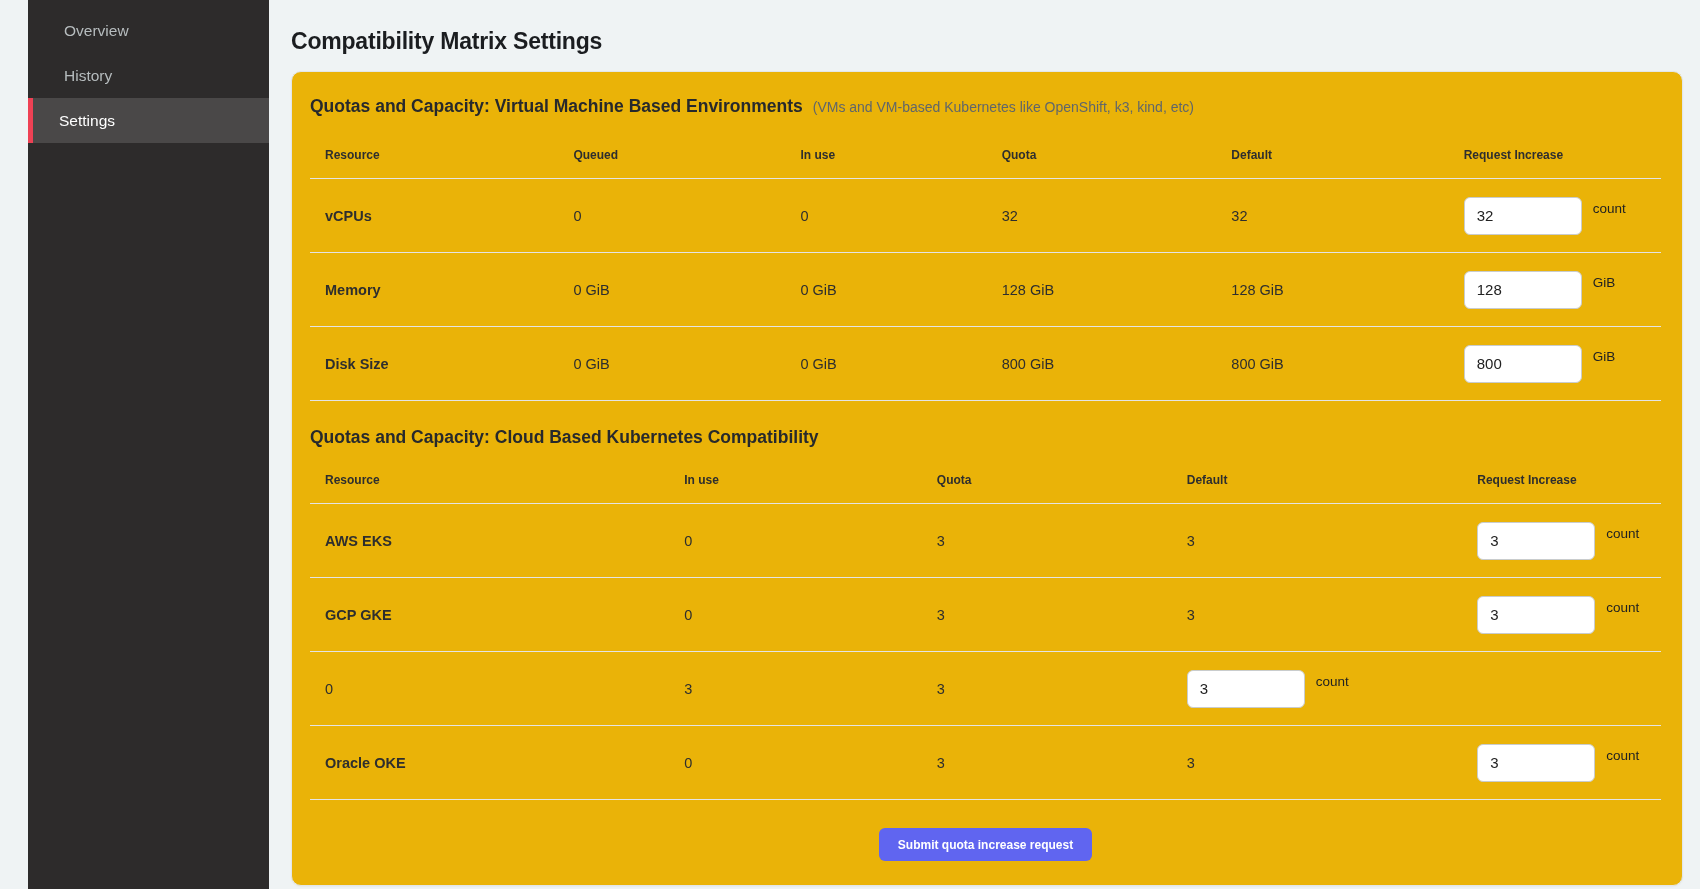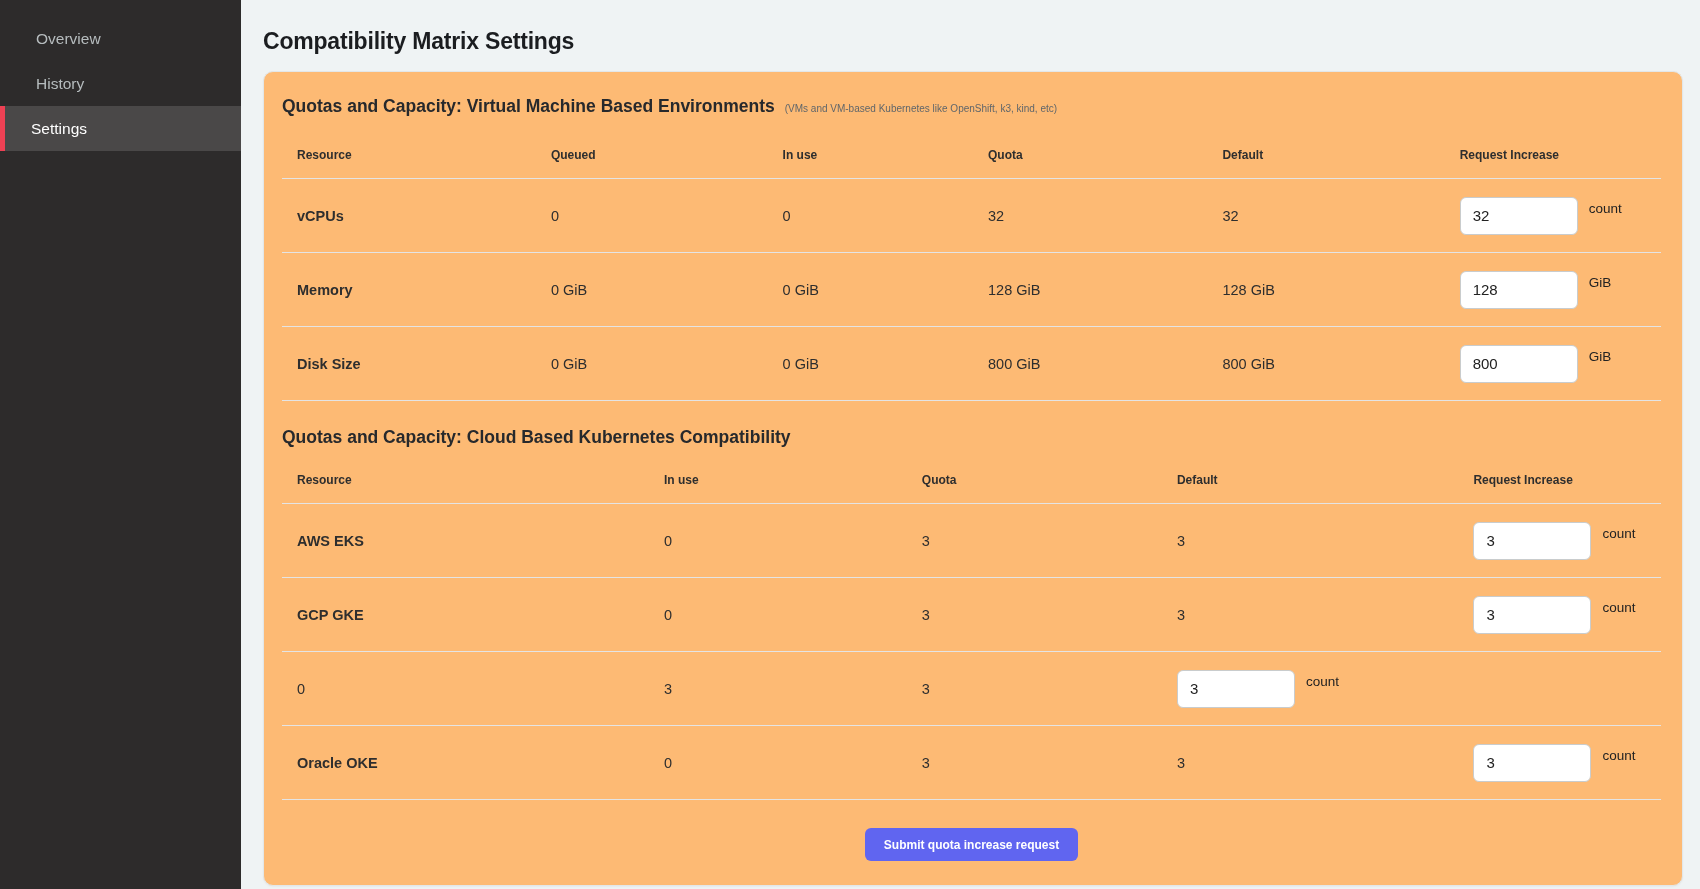--- a/index.html
+++ b/index.html
@@ -14,38 +14,38 @@
     --text-cell:#2e2e2e;
     --text-muted:#60666a;
     --sidebar-text:#b6bcbe;
   }
   *{box-sizing:border-box;margin:0;padding:0;}
   html,body{width:1700px;height:889px;overflow:hidden;}
   body{font-family:"Liberation Sans", sans-serif; background:var(--page-bg);}
   .app{display:flex;width:1700px;height:889px;}
 
   
-  .sidebar{width:241px;flex:0 0 241px;background:var(--sidebar-bg);padding-top:16px;height:100%;}
+  .sidebar{width:241px;flex:0 0 241px;background:var(--sidebar-bg);padding-top:8px;height:100%;margin-left:28px;}
   .side-item{height:45px;display:flex;align-items:center;padding-left:31px;
     font-size:15.5px;color:var(--sidebar-text);cursor:pointer;border-left:5px solid transparent;}
   .side-item.active{background:var(--sidebar-active-bg);color:#ffffff;
     border-left:5px solid var(--accent-red);padding-left:26px;}
 
   
   .main{flex:1;padding:24px 17px 16px 22px;}
   .page-title{font-size:23px;font-weight:700;color:var(--text-dark);
     letter-spacing:-0.2px;margin:4px 0 16px 0;}
 
-  .card{background:#fdba74;border:1px solid var(--card-border);border-radius:10px;
+  .card{background:#eab308;border:1px solid var(--card-border);border-radius:10px;
     box-shadow:0 1px 2px rgba(0,0,0,.04);padding:24px 21px 24px 18px;}
 
   .sec-head{display:flex;align-items:baseline;gap:10px;}
   section.later .sec-head{margin-top:26px;}
   .sec-title{font-size:17.5px;font-weight:700;color:#27292c;}
-  .sec-sub{font-size:10px;color:var(--text-muted);}
+  .sec-sub{font-size:14px;color:var(--text-muted);}
 
   .tbl{margin-top:14px;}
   section.later .tbl{margin-top:8px;}
   .tr{display:grid;align-items:center;border-bottom:1px solid var(--row-border);}
   .cols-6{grid-template-columns:19.5% 16.8% 14.9% 17% 17.2% 14.6%;}
   .cols-5{grid-template-columns:27.7% 18.7% 18.5% 21.5% 13.6%;}
   .th-row{height:48px;}
   .data-row{height:74px;}
   .th{font-size:12px;font-weight:700;color:var(--text-cell);}
   .td{font-size:14.5px;color:var(--text-cell);}

